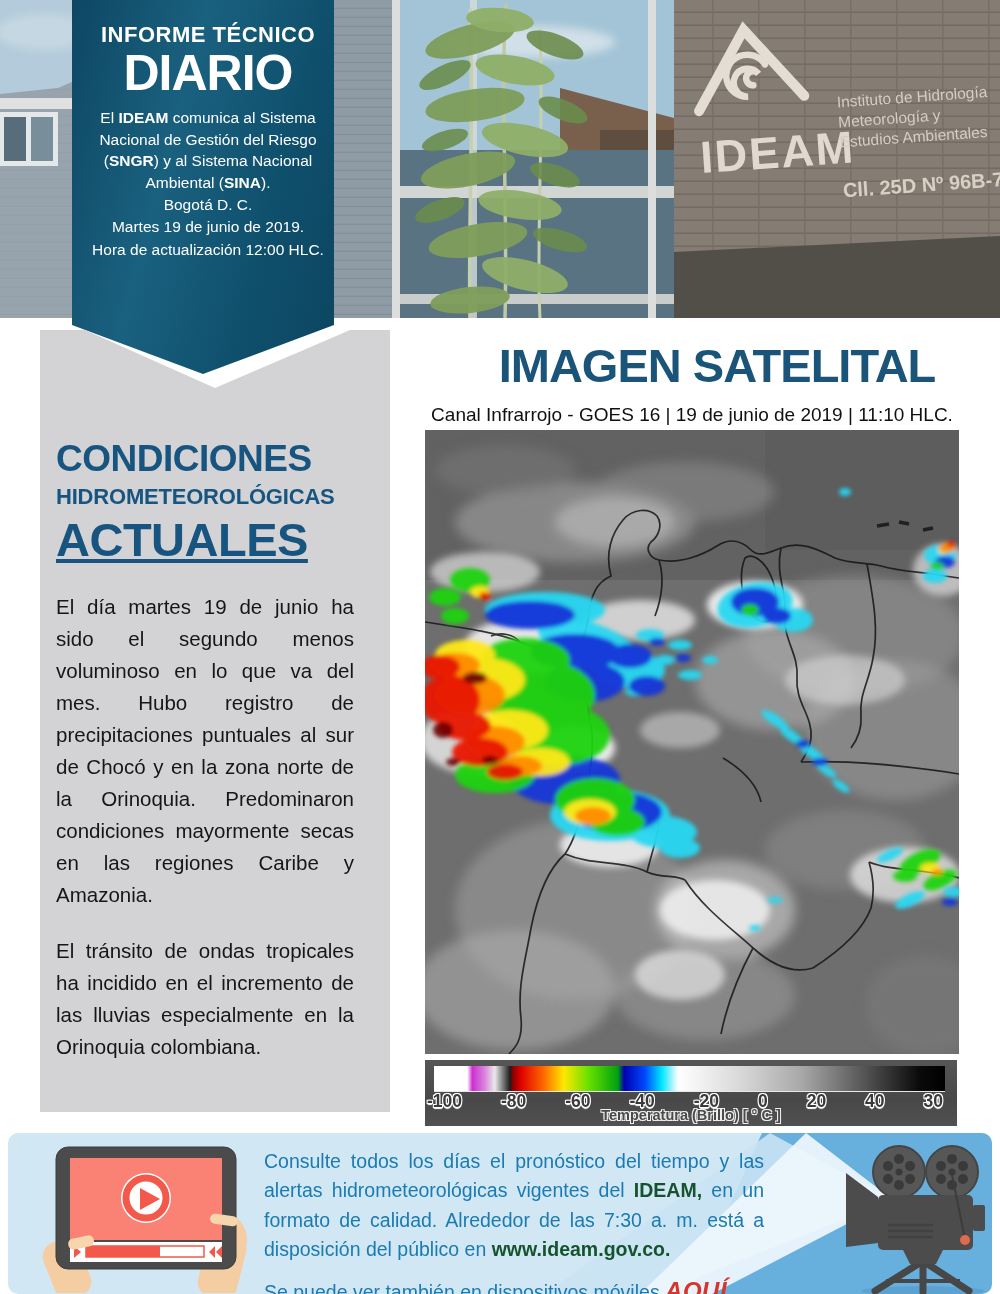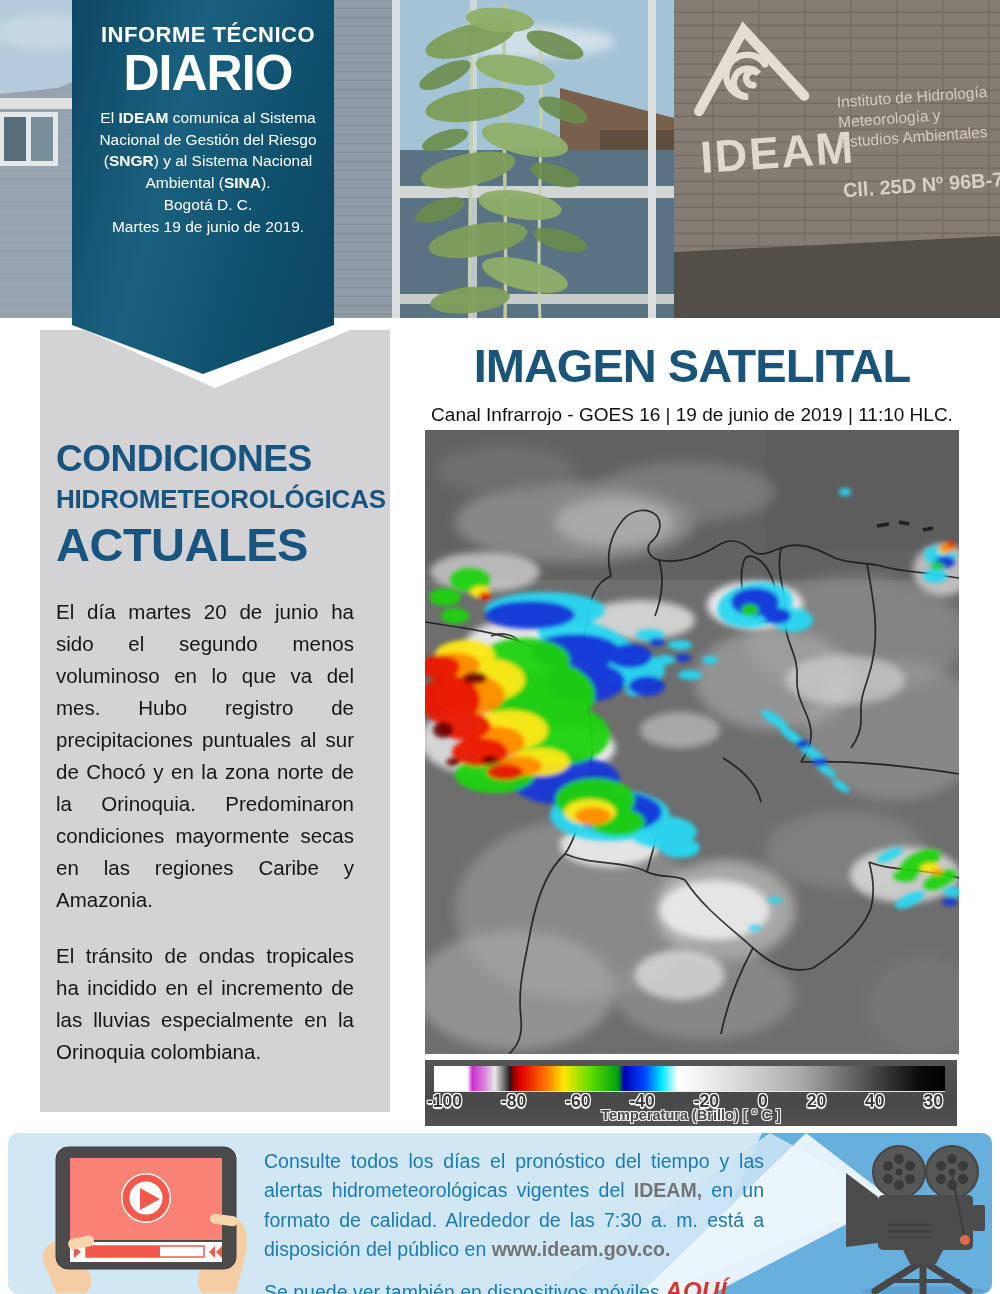--- a/index.html
+++ b/index.html
@@ -18,26 +18,26 @@
   .r-kicker{font-size:22px;font-weight:700;letter-spacing:.5px;}
   .r-big{font-size:50px;font-weight:700;line-height:1.02;letter-spacing:-1px;}
   .r-body{margin:8px 8px 0 8px;font-size:15.5px;line-height:1.4;}
   .r-line{font-size:15.5px;line-height:1.45;}
 
   
   .gray-panel{position:absolute;left:40px;top:330px;width:350px;height:782px;background:#d3d3d5;
               clip-path:polygon(0 0,45px 0,175px 58px,310px 0,350px 0,350px 782px,0 782px);
               box-sizing:border-box;padding:108px 36px 0 16px;}
   .c-t1{color:#175580;font-weight:700;font-size:37px;letter-spacing:-.5px;}
-  .c-t2{color:#175580;font-weight:700;font-size:26px;letter-spacing:-.2px;margin-top:4px;}
-  .c-t3{color:#175580;font-weight:700;font-size:47px;letter-spacing:-.5px;margin-top:2px;}
+  .c-t2{color:#175580;font-weight:700;font-size:22px;letter-spacing:-.2px;margin-top:4px;}
+  .c-t3{color:#175580;font-weight:700;font-size:47px;letter-spacing:-.5px;margin-top:2px;text-decoration:underline;}
   .c-p{color:#161616;font-size:20.5px;line-height:1.56;text-align:justify;margin:24px 0 0 0;}
 
   
-  .sat-title{position:absolute;left:425px;top:338px;width:534px;text-align:center;
+  .sat-title{position:absolute;left:450px;top:338px;width:534px;text-align:center;
              color:#1a5478;font-size:47px;font-weight:700;letter-spacing:-1px;}
   .sat-sub{position:absolute;left:415px;top:404px;width:554px;text-align:center;
            color:#101010;font-size:19px;}
   .satimg{position:absolute;left:425px;top:430px;width:534px;height:624px;display:block;background:#6e6e6e;}
 
   .scale-strip{position:absolute;left:425px;top:1060px;width:532px;height:66px;
                background:linear-gradient(180deg,#565656,#484848 60%,#515151);overflow:hidden;}
   .scale-bar{position:absolute;left:9px;top:6px;right:12px;height:25px;border-bottom:1px solid #e8e8e8;
     background:linear-gradient(90deg,
       #ffffff 0%,#ffffff 6.5%,#cc2fd0 7.5%,#d987dc 10%,#e9e9e9 11.9%,#1c1c1c 14.9%,
@@ -50,21 +50,21 @@
   .scale-caption{position:absolute;left:0;right:0;top:47px;text-align:center;font-size:14.5px;font-weight:700;
       color:#4a4a4a;text-shadow:-1px -1px 0 #eee,1px -1px 0 #eee,-1px 1px 0 #eee,1px 1px 0 #eee;}
 
   
   .footer{position:absolute;left:8px;top:1133px;width:984px;height:161px;background:#d2e7f4;
           border-radius:10px;overflow:hidden;}
   .footer-art{position:absolute;left:0;top:0;width:984px;height:161px;display:block;}
   .tablet{position:absolute;left:26px;top:8px;width:232px;height:152px;display:block;}
   .footer-text{position:absolute;left:256px;top:14px;width:500px;}
   .fp1{margin:0;color:#1a7ab2;font-size:19.5px;line-height:1.5;text-align:justify;}
-  .fp1 b{font-weight:700;color:#737373;}
+  .fp1 b{font-weight:700;color:#14532d;}
   .fp2{margin:13px 0 0 0;color:#1a7ab2;font-size:19.5px;}
   .cta{color:#d6342c;font-style:italic;font-weight:700;font-size:24px;letter-spacing:.5px;}
 </style>
 </head>
 <body>
 
 <div class="page">
 
   <svg class="photo" viewBox="0 0 1000 318" preserveAspectRatio="none">
     <defs>
@@ -151,28 +151,29 @@
     <rect width="1000" height="318" fill="#000" opacity=".03"></rect>
   </svg>
 
   <div class="ribbon">
     <div class="inner">
       <div class="r-kicker">INFORME TÉCNICO</div>
       <div class="r-big">DIARIO</div>
       <p class="r-body"><span>El </span><b>IDEAM</b><span> comunica al Sistema Nacional de Gestión del Riesgo (</span><b>SNGR</b><span>) y al Sistema Nacional Ambiental (</span><b>SINA</b><span>).</span></p>
       <div class="r-line">Bogotá D. C.</div>
       <div class="r-line">Martes 19 de junio de 2019.</div>
+      <div class="r-line">Hora de actualización 12:00 HLC.</div>
     </div>
   </div>
 
   <div class="gray-panel">
     <div class="c-t1">CONDICIONES</div>
     <div class="c-t2">HIDROMETEOROLÓGICAS</div>
     <div class="c-t3">ACTUALES</div>
-    <p class="c-p">El día martes 20 de junio ha sido el segundo menos voluminoso en lo que va del mes. Hubo registro de precipitaciones puntuales al sur de Chocó y en la zona norte de la Orinoquia. Predominaron condiciones mayormente secas en las regiones Caribe y Amazonia.</p>
+    <p class="c-p">El día martes 19 de junio ha sido el segundo menos voluminoso en lo que va del mes. Hubo registro de precipitaciones puntuales al sur de Chocó y en la zona norte de la Orinoquia. Predominaron condiciones mayormente secas en las regiones Caribe y Amazonia.</p>
     <p class="c-p">El tránsito de ondas tropicales ha incidido en el incremento de las lluvias especialmente en la Orinoquia colombiana.</p>
   </div>
 
   <div class="sat-title">IMAGEN SATELITAL</div>
   <div class="sat-sub">Canal Infrarrojo - GOES 16 | 19 de junio de 2019 | 11:10 HLC.</div>
 
   <svg class="satimg" viewBox="0 0 534 624" preserveAspectRatio="none">
     <defs>
       <filter id="b2" x="-50%" y="-50%" width="200%" height="200%">
           <feGaussianBlur stdDeviation="2"></feGaussianBlur>

